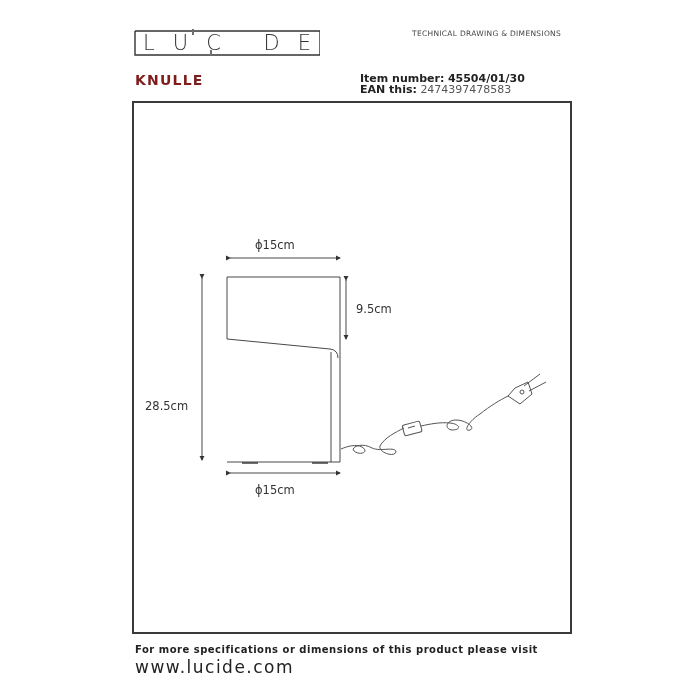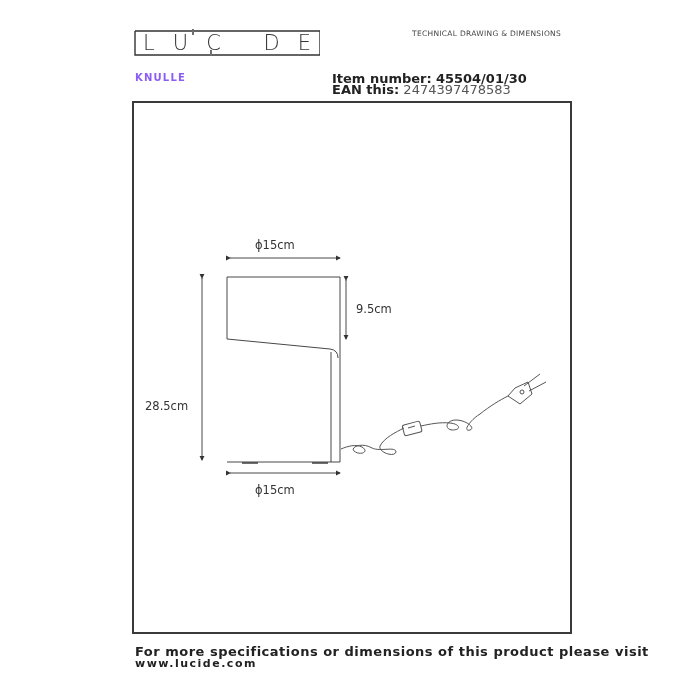--- a/index.html
+++ b/index.html
@@ -5,31 +5,31 @@
   html, body { margin: 0; padding: 0; background: #ffffff; }
   body { width: 700px; height: 700px; position: relative; overflow: hidden;
          font-family: "DejaVu Sans", sans-serif; color: #222; }
   .logo { position: absolute; left: 134px; top: 29px; width: 186px; height: 27px; }
   .logo-text { position: absolute; left: 0; top: 0; width: 186px; height: 27px;
                display: flex; justify-content: space-around; align-items: center;
                font-family: "DejaVu Sans", sans-serif; font-weight: 200; font-size: 21px;
                letter-spacing: 0; color: #333; }
   .header-right { position: absolute; left: 412px; top: 29px; font-size: 7.5px;
                   letter-spacing: 0.3px; color: #444; text-align: center; }
-  .product-name { position: absolute; left: 135px; top: 72px; font-size: 10px; font-weight: bold;
-                  letter-spacing: 1.2px; color: #8b5cf6; }
-  .meta { position: absolute; left: 332px; top: 73px; font-size: 13px; line-height: 11px; color: #222; }
+  .product-name { position: absolute; left: 135px; top: 72px; font-size: 14px; font-weight: bold;
+                  letter-spacing: 1.2px; color: #7f1d1d; }
+  .meta { position: absolute; left: 360px; top: 73px; font-size: 11px; line-height: 11px; color: #222; }
   .meta b { font-weight: bold; }
   .meta .val-light { color: #555; }
   .frame { position: absolute; left: 132px; top: 101px; width: 436px; height: 529px;
            border: 2px solid #3a3a3a; box-sizing: content-box; }
   .drawing { position: absolute; left: 0; top: 0; }
-  .footer-line1 { position: absolute; left: 135px; top: 644px; font-size: 13px; font-weight: bold;
+  .footer-line1 { position: absolute; left: 135px; top: 644px; font-size: 10px; font-weight: bold;
                   letter-spacing: 0.5px; color: #222; }
-  .footer-line2 { position: absolute; left: 135px; top: 657px; font-size: 11px; font-weight: bold;
+  .footer-line2 { position: absolute; left: 135px; top: 657px; font-size: 17px; font-weight: normal;
                   letter-spacing: 1.5px; color: #222; }
   .dim { position: absolute; font-size: 11.5px; color: #333; font-family: "DejaVu Sans", sans-serif; }
 </style>
 </head>
 <body>
 
 <div class="logo">
   <svg width="186" height="27" viewBox="0 0 186 27" style="position:absolute;left:0;top:0;">
     <path d="M1 2 H58 M60 2 H186 V26 H78 M76 26 H1 V2" fill="none" stroke="#333" stroke-width="1.4"></path>
     <line x1="59" y1="0" x2="59" y2="6" stroke="#333" stroke-width="1.4"></line>

